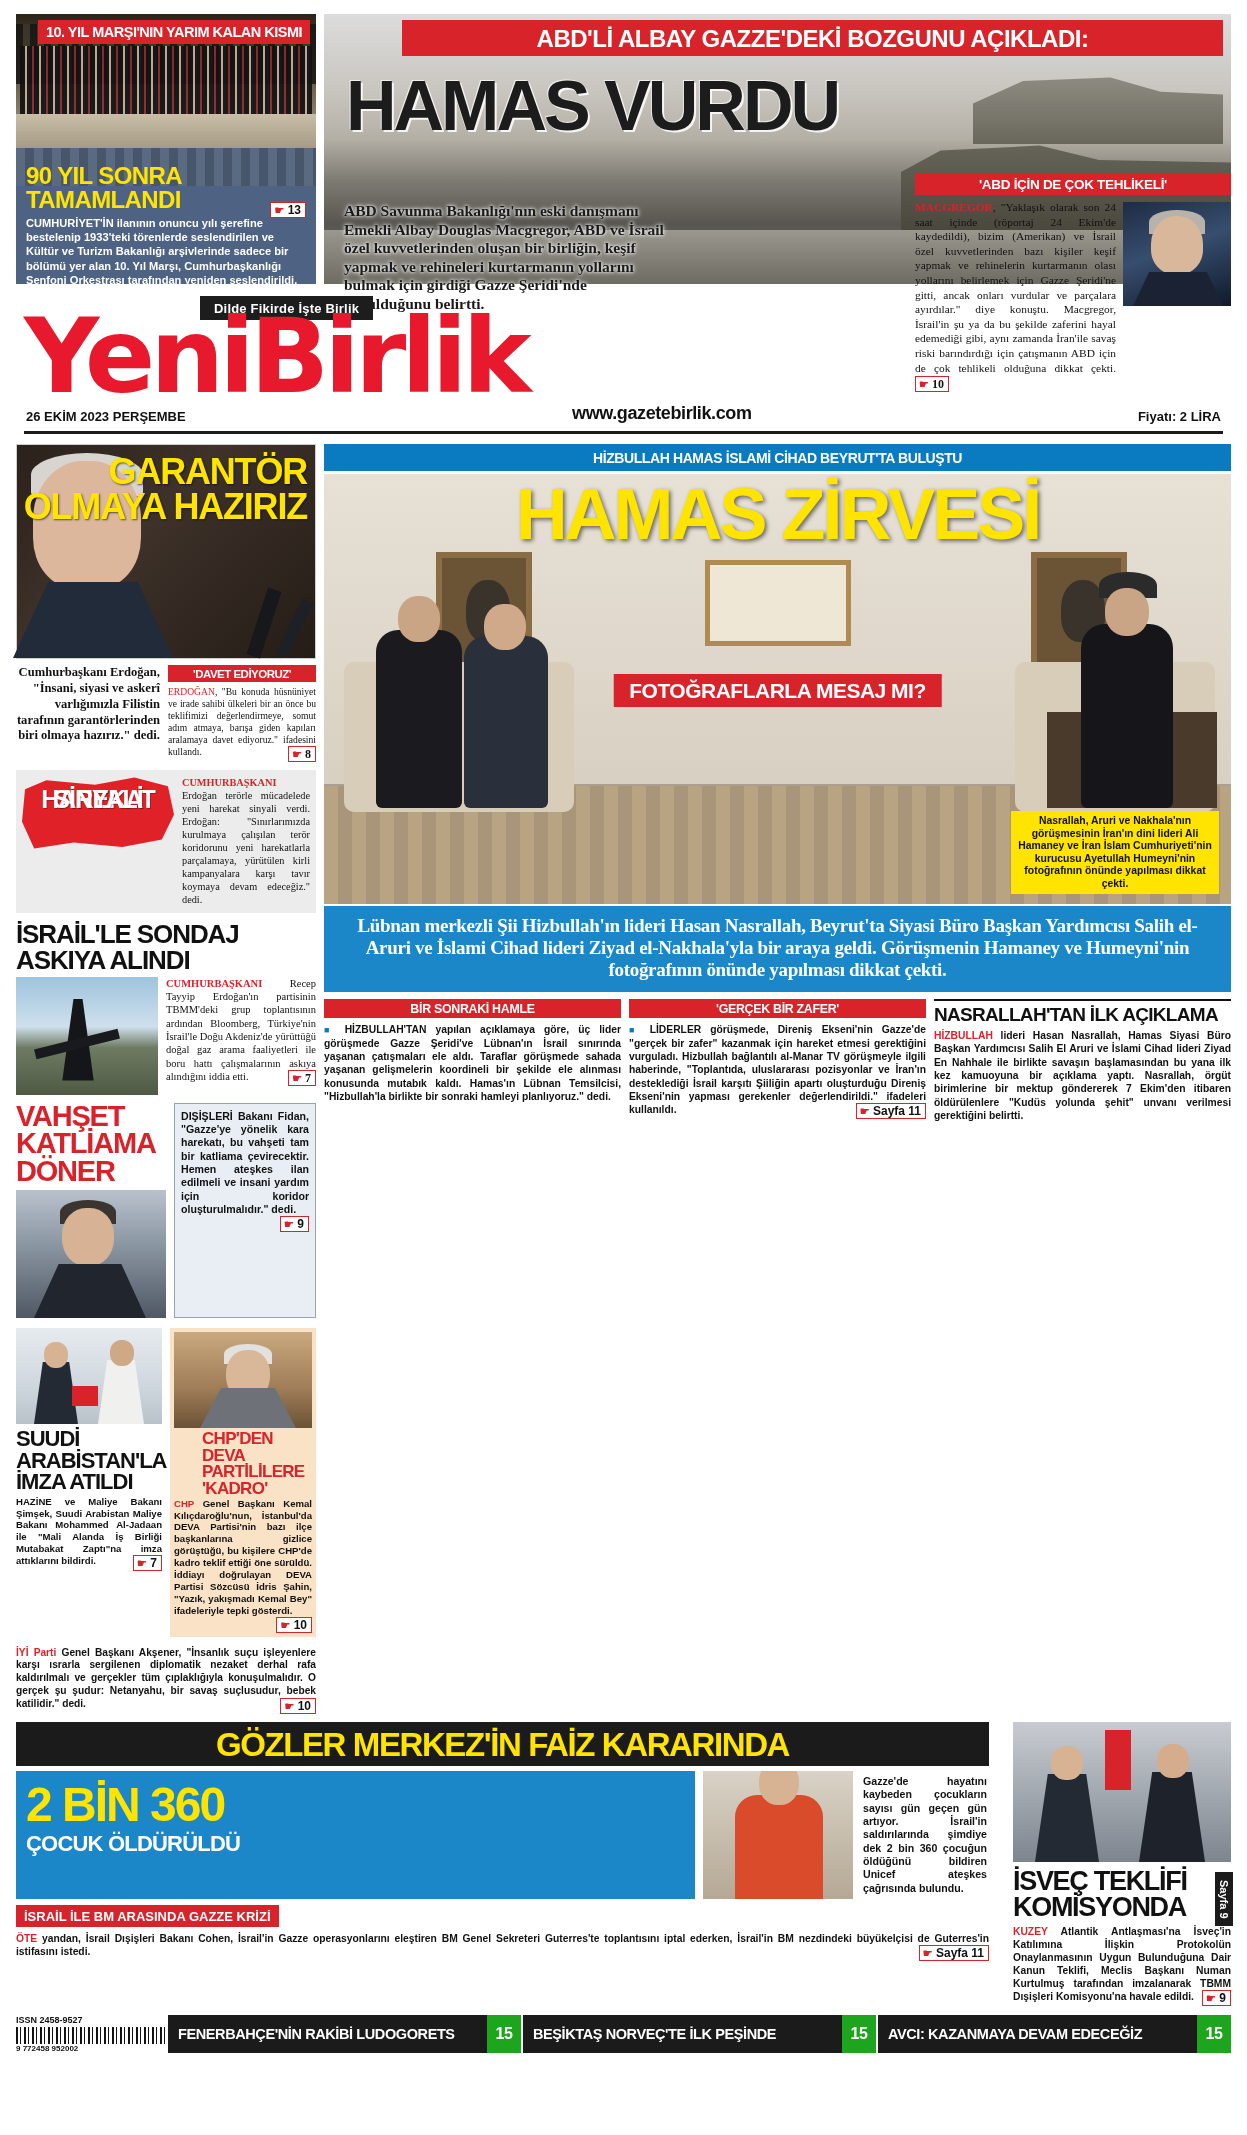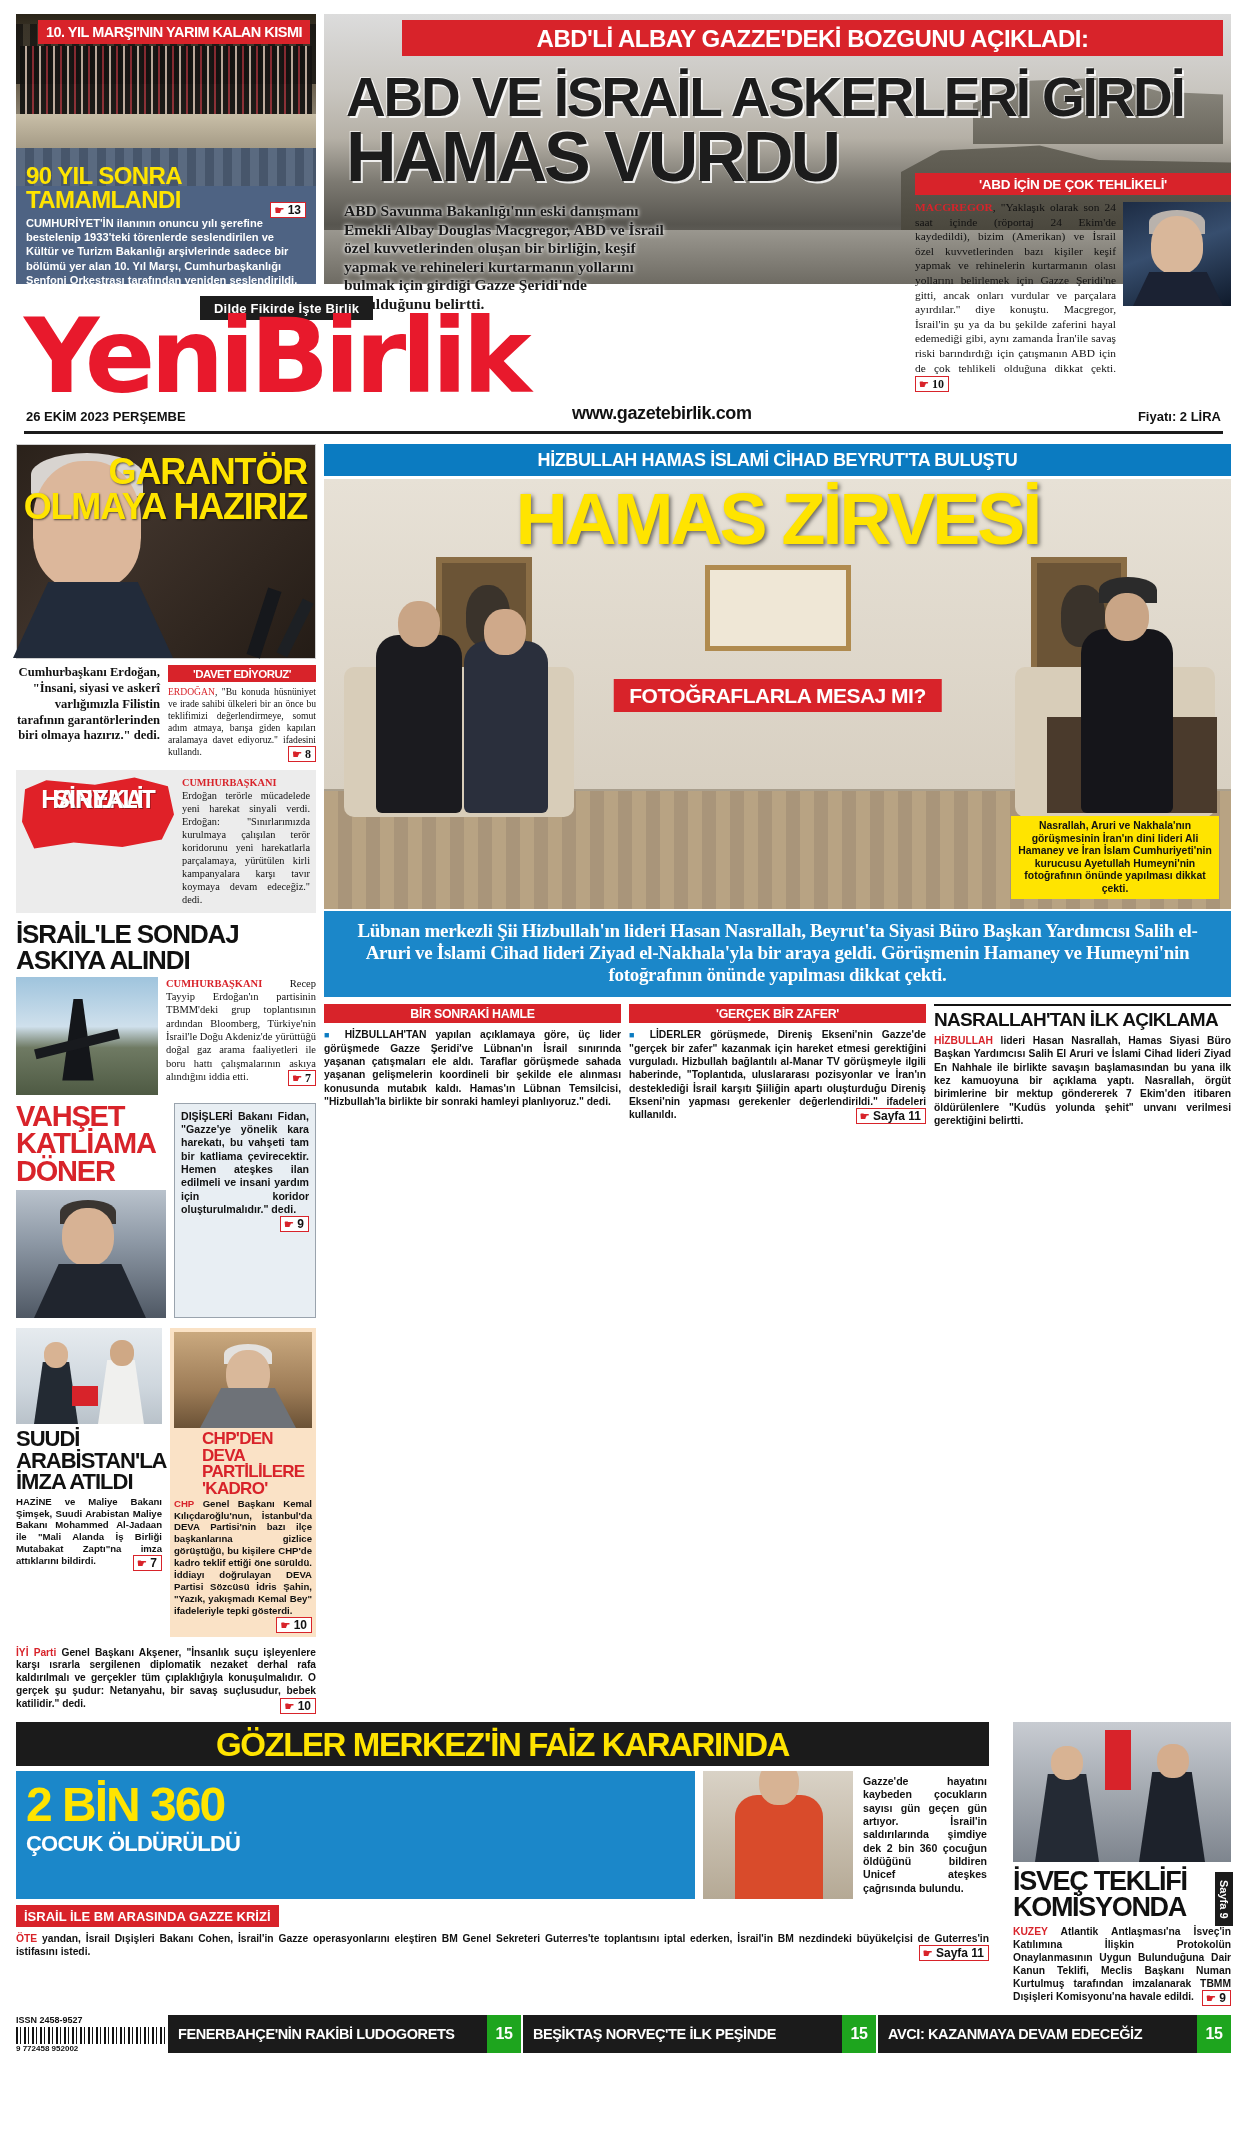--- a/index.html
+++ b/index.html
@@ -320,21 +320,21 @@
   .net-img .head { position:absolute; left:50px; top:16px; width:48px; height:54px; border-radius:46%; background:#dcbb9e; }
   .net-img .hair { position:absolute; left:44px; top:6px; width:60px; height:34px; border-radius:50% 50% 20% 20%; background:#c9a06b; }
   .net-img .suit { position:absolute; left:22px; bottom:0; width:104px; height:44px; background:#2a2f38;
     clip-path:polygon(22% 0,78% 0,100% 100%,0 100%); }
   .net-r { flex:1; font-size:10.2px; line-height:1.26; text-align:justify; font-weight:bold; color:#111; }
   .net-r .nm { color:#d8232a; }
   .net-r .pg { float:right; }
 
   
   .hz-kicker {
-    background:#0b7bc1; color:#fff; font-weight:bold; font-size:18px;
+    background:#0b7bc1; color:#fff; font-weight:bold; font-size:14px;
     text-align:center; padding:6px 17px 5px; letter-spacing:-.4px;
   }
   .hz-photo {
     position:relative; height:430px; margin-top:3px; overflow:hidden;
     background:linear-gradient(180deg,#dcd3c5 0%,#cfc5b4 35%,#b7ac99 60%,#8d8374 100%);
   }
   .hz-photo .wall {
     position:absolute; inset:0 0 28% 0;
     background:linear-gradient(180deg,#e7e1d6,#d8d0c2);
   }
@@ -560,21 +560,20 @@
     </div>
 
     <div class="lead">
       <div class="lead-img">
         <div class="tank2"></div>
         <div class="tank"></div>
         <div class="road"></div>
       </div>
       <div class="lead-kicker red-bar">ABD'Lİ ALBAY GAZZE'DEKİ BOZGUNU AÇIKLADI:</div>
       <div class="lead-h1">
-        <span>ABD VE İSRAİL ASKERLERİ GİRDİ</span>
         <span class="l2">HAMAS VURDU</span>
       </div>
       <div class="lead-lede">ABD Savunma Bakanlığı'nın eski danışmanı Emekli Albay Douglas Macgregor, ABD ve İsrail özel kuvvetlerinden oluşan bir birliğin, keşif yapmak ve rehineleri kurtarmanın yollarını bulmak için girdiği Gazze Şeridi'nde vurulduğunu belirtti.</div>
     </div>
   </div>
 
   <div class="masthead">
     <div class="slogan">Dilde Fikirde İşte Birlik</div>
     <div class="logo"><span>Yeni</span><span class="b">Birlik</span></div>
     <div class="m-meta">

